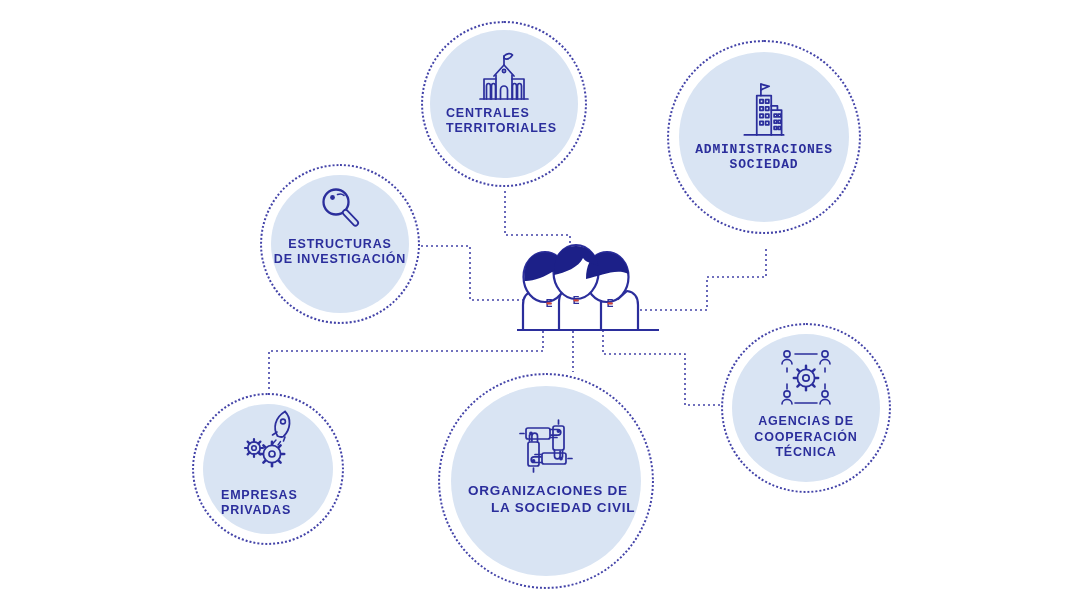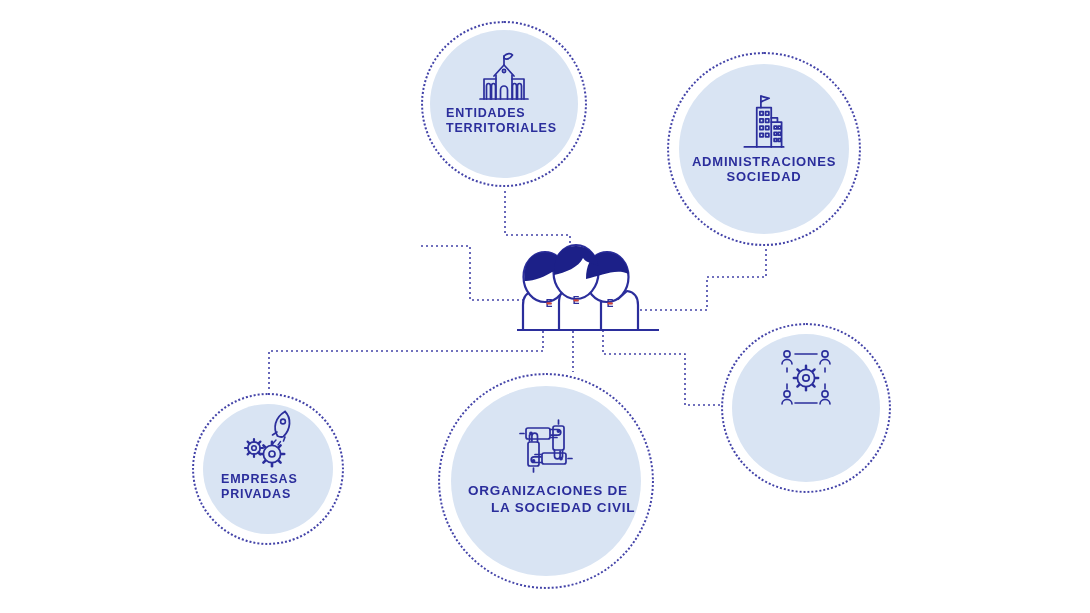--- a/index.html
+++ b/index.html
@@ -16,27 +16,27 @@
   .icon{flex:0 0 auto;line-height:0;}
   .label{
     color:var(--navy);font-weight:bold;font-size:12.5px;line-height:15px;
     letter-spacing:0.8px;text-align:center;white-space:nowrap;margin-top:4px;
   }
   .label .ln{display:block;}
   
   .n-entidades{left:421px;top:21px;width:166px;height:166px;}
   .n-entidades .node-fill{inset:7px;padding-top:22px;}
   .n-entidades .label{align-self:flex-start;margin-left:16px;text-align:left;}
-  .n-administraciones{left:667px;top:52px;width:194px;height:194px;}
+  .n-administraciones{left:667px;top:40px;width:194px;height:194px;font-family:Liberation Mono, monospace;}
   .n-administraciones .node-fill{inset:10px;padding-top:26px;}
   .n-administraciones .label{font-size:13px;}
   .n-estructuras{left:260px;top:164px;width:160px;height:160px;}
   .n-estructuras .node-fill{inset:9px;padding-top:10px;}
   .n-empresas{left:192px;top:393px;width:152px;height:152px;}
-  .n-empresas .node-fill{inset:9px;padding-top:4px;}
+  .n-empresas .node-fill{inset:9px;padding-top:4px;gap:16px;}
   .n-empresas .label{align-self:flex-start;margin-left:18px;text-align:left;margin-top:2px;}
   .n-empresas .ln-1{}
   .n-organizaciones{left:438px;top:373px;width:216px;height:216px;}
   .n-organizaciones .node-fill{inset:11px;padding-top:28px;}
   .n-organizaciones .label{align-self:flex-start;margin-left:17px;text-align:left;font-size:13.5px;line-height:17px;}
   .n-organizaciones .ln-1{margin-left:23px;}
   .n-agencias{left:721px;top:323px;width:170px;height:170px;}
   .n-agencias .node-fill{inset:9px;padding-top:12px;}
   .n-agencias .label{line-height:15.5px;}
   .people{position:absolute;left:513px;top:243px;z-index:3;}
@@ -72,21 +72,21 @@
             <path d="M20 47 V23 M36 47 V23"></path>
             <path d="M18 24 L28 13 L38 24"></path>
             <circle cx="28" cy="19" r="1.6"></circle>
             <path d="M24.5 47 V38 a3.5 4 0 0 1 7 0 V47"></path>
             <path d="M28 13 V4"></path>
             <path d="M28 4 C31 1 35 1 36.5 3 C34 7 30.5 7.5 28 6.5 Z"></path>
           </g>
         </svg>
       </span>
       <div class="label">
-        <span class="ln ln-0">ENTIDADES</span>
+        <span class="ln ln-0">CENTRALES</span>
         <span class="ln ln-1">TERRITORIALES</span>
       </div>
     </div>
   </div>
 
   <div class="node n-administraciones">
     <div class="node-fill">
       <span class="icon">
         <svg width="58" height="60" viewBox="0 0 56 58">
           <g stroke="var(--navy)" stroke-width="1.7" fill="none" stroke-linecap="round" stroke-linejoin="round">
@@ -113,20 +113,37 @@
           </g>
         </svg>
       </span>
       <div class="label">
         <span class="ln ln-0">ADMINISTRACIONES</span>
         <span class="ln ln-1">SOCIEDAD</span>
       </div>
     </div>
   </div>
 
+  <div class="node n-estructuras">
+    <div class="node-fill">
+      <span class="icon">
+        <svg width="52" height="48" viewBox="0 0 52 48">
+          <circle cx="22" cy="17" r="12.5" fill="none" stroke="var(--navy)" stroke-width="2.3"></circle>
+          <circle cx="18.5" cy="12.5" r="2.4" fill="var(--navy)"></circle>
+          <path d="M23.5 9.5 q4 -1.5 6.5 1" fill="none" stroke="var(--navy)" stroke-width="1.6" stroke-linecap="round"></path>
+          <line x1="31.5" y1="27.5" x2="41.5" y2="38" stroke="var(--navy)" stroke-width="7" stroke-linecap="round"></line>
+          <line x1="31.5" y1="27.5" x2="41.5" y2="38" stroke="var(--fill)" stroke-width="3.4" stroke-linecap="round"></line>
+        </svg>
+      </span>
+      <div class="label">
+        <span class="ln ln-0">ESTRUCTURAS</span>
+        <span class="ln ln-1">DE INVESTIGACIÓN</span>
+      </div>
+    </div>
+  </div>
 
   <div class="node n-empresas">
     <div class="node-fill">
       <span class="icon">
         <svg width="58" height="62" viewBox="0 0 58 62">
           <g stroke="var(--navy)" fill="none" stroke-linecap="round">
             <path stroke-width="1.8" d="M38.5 28 C34 20 35.5 10 46 3.5 C52.5 10 52 21 44.5 28.5 C42.5 29.5 40.5 29 38.5 28 Z"></path>
             <circle stroke-width="1.6" cx="44" cy="13.5" r="2.4"></circle>
             <path stroke-width="1.6" d="M38 24 L33.5 27 M46 29 L44.5 33"></path>
             <path stroke-width="1.4" d="M37 32 l-4 4.5 M41.5 33.5 l-2.5 3.5"></path>
@@ -214,20 +231,25 @@
               <line x1="23.4" y1="32" x2="19.8" y2="32"></line>
                 <line x1="25.9" y1="38.1" x2="23.4" y2="40.6"></line>
               <line x1="32" y1="40.6" x2="32" y2="44.2"></line>
                 <line x1="38.1" y1="38.1" x2="40.6" y2="40.6"></line>
             </g>
             <circle cx="32" cy="32" r="8.6" fill="var(--fill)" stroke-width="1.8"></circle>
             <circle cx="32" cy="32" r="3.2" stroke-width="1.7"></circle>
           </g>
         </svg>
       </span>
+      <div class="label">
+        <span class="ln ln-0">AGENCIAS DE</span>
+        <span class="ln ln-1">COOPERACIÓN</span>
+        <span class="ln ln-2">TÉCNICA</span>
+      </div>
     </div>
   </div>
 
   <svg class="people" width="150" height="92" viewBox="0 0 150 92">
     <g fill="#fff" stroke="var(--navy)" stroke-width="2.2" stroke-linejoin="round">
       <path d="M10 87 V62 C10 53 14 49 21 48 L30 56 L39 48 C46 49 50 53 50 62 V87 Z"></path>
       <path d="M85 87 V62 C85 53 89 49 96 48 L105 56 L114 48 C121 49 125 53 125 62 V87 Z"></path>
       <path d="M46 87 V60 C46 50 50 46 58 45 L67 53 L76 45 C84 46 88 50 88 60 V87 Z"></path>
       <ellipse cx="32" cy="34" rx="21.5" ry="25"></ellipse>
       <ellipse cx="94" cy="34" rx="21.5" ry="25"></ellipse>

